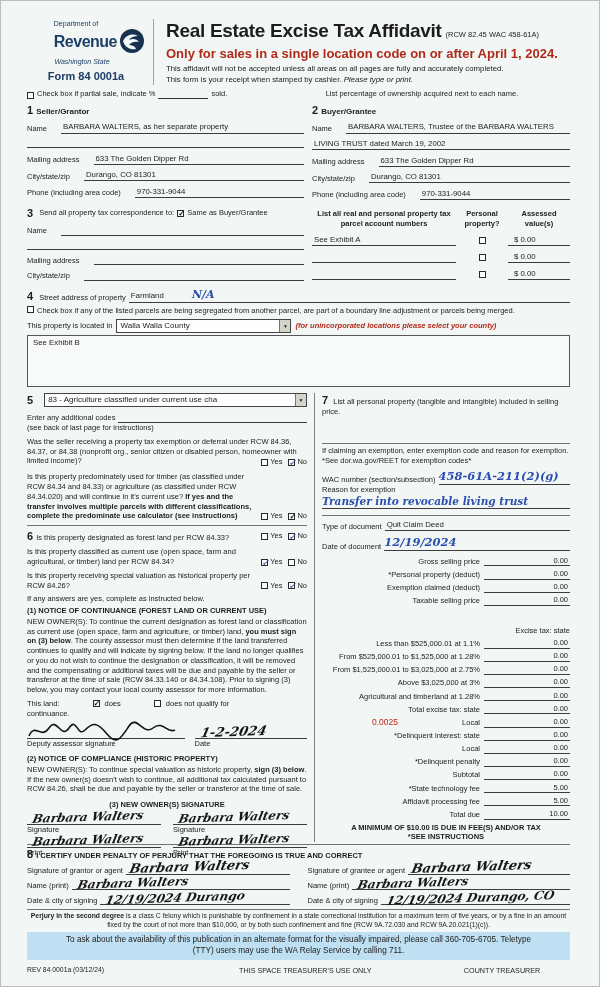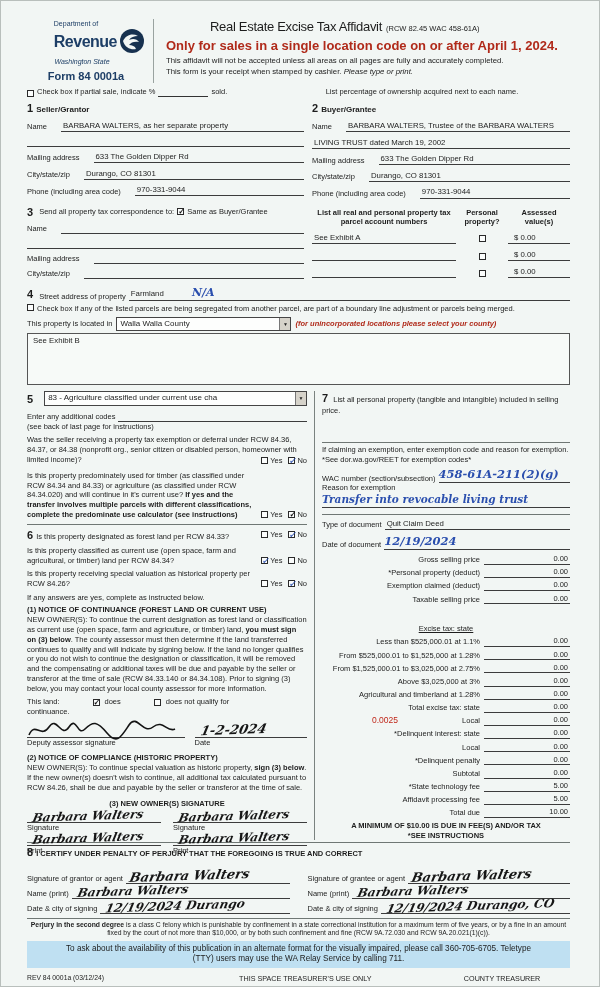--- a/index.html
+++ b/index.html
@@ -13,21 +13,21 @@
   .hdr { display:flex; gap:8px; }
   .logo-block { width:118px; text-align:center; color:#1d3e66; flex:none; }
   .logo-row { display:flex; align-items:center; justify-content:flex-end; gap:2px; }
   .dept-small { font-size:7px; margin-right:20px; }
   .revenue { font-size:16px; font-weight:bold; letter-spacing:-0.5px; }
   .wa-state { font-size:7px; font-style:italic; margin-right:8px; }
   .form-no { font-size:11px; font-weight:bold; margin-top:3px; color:#1d3e66; }
   .hdr-divider { width:1px; background:#9aa3a0; flex:none; }
   .title-block { flex:1; padding-left:4px; }
   .title-line { display:flex; align-items:baseline; gap:4px; }
-  .title { font-size:13px; font-weight:normal; letter-spacing:-0.3px;margin-left:44px; }
+  .title { font-size:19px; font-weight:bold; letter-spacing:-0.3px; }
   .title-rcw { font-size:7.5px; }
   .red { color:#b02a1a; }
   .red-note { font-size:13px; font-weight:bold; color:#b02a1a; margin-top:2px; }
   .hdr-note { font-size:7.8px; margin-top:1px; }
 
   
   .cb { display:inline-block; width:7px; height:7px; border:1px solid #2a2a2a; background:#fbfdfc;
         vertical-align:-1px; position:relative; flex:none; }
   .cb.ck-blk::after { content:"\2713"; position:absolute; left:0px; top:-2px; font-size:8px; color:#111; font-weight:bold; }
   .cb.ck-blue::after { content:"\2713"; position:absolute; left:0px; top:-4px; font-size:10px; color:#2b4fae; transform:rotate(8deg); }
@@ -75,21 +75,21 @@
   .mc-r { flex:1; border-left:1px solid #7a827f; padding-left:7px; display:flex; flex-direction:column; }
   .q { margin-top:4px; display:flex; gap:4px; }
   .q .qt { flex:1; }
   .hr { border-top:1px solid #6f7774; margin-top:4px; }
   .notice-body { margin-top:1px; }
 
   
   .taxrow { display:flex; align-items:flex-end; margin-top:2.4px; }
   .taxrow .lbl { flex:1; text-align:right; white-space:nowrap; }
   .taxrow .dash { width:86px; border-bottom:1px solid #3c3c3c; text-align:right; margin-left:4px; padding-right:2px; }
-  .tax-sub { text-align:center; margin-top:20px;text-decoration:underline; }
+  .tax-sub { text-align:right; margin-top:20px; }
   .rate-red { color:#c0271a; font-size:8.5px; position:absolute; left:50px; }
 
   
   .sigline { position:relative; border-bottom:1px solid #3c3c3c; height:13px; }
   .sigline .sig { position:absolute; left:6px; bottom:-2px; }
   .svg-scrawl { position:absolute; left:0; bottom:-4px; }
 
   .blue-strip { background:#bfe0f2; text-align:center; font-size:8.2px; padding:3px 30px; margin-top:3px; }
   .perjury { font-size:6.8px; text-align:center; margin-top:4px; line-height:1.25; }
   .footer-row { display:flex; font-size:6.8px; margin-top:6px;gap:45px; }
@@ -485,21 +485,21 @@
               <span class="dash">10.00</span>
             </div>
         <div class="bold" style="text-align:center; margin-top:3px;">A MINIMUM OF $10.00 IS DUE IN FEE(S) AND/OR TAX</div>
         <div class="bold" style="text-align:center;">*SEE INSTRUCTIONS</div>
       </div>
     </div>
   </div>
 
   <div style="border-top:1px solid #6f7774; margin-top:2px; padding-top:2px;">
     <div><span class="secno">8</span><span class="bold">I CERTIFY UNDER PENALTY OF PERJURY THAT THE FOREGOING IS TRUE AND CORRECT</span></div>
-    <div style="display:flex; gap:18px; margin-top:12px;">
+    <div style="display:flex; gap:18px; margin-top:2px;">
       <div style="flex:1;">
         <div class="fl">
               <span>Signature of grantor or agent</span>
               <span class="line" style="height:12px;">
                 <span class="hw-blk sig" style="font-size:13px; position:absolute; left:4px; bottom:-2px;">Barbara Walters</span>
               </span>
             </div>
         <div class="fl" style="margin-top:4px;">
               <span>Name (print)</span>
               <span class="line" style="height:11px;">

